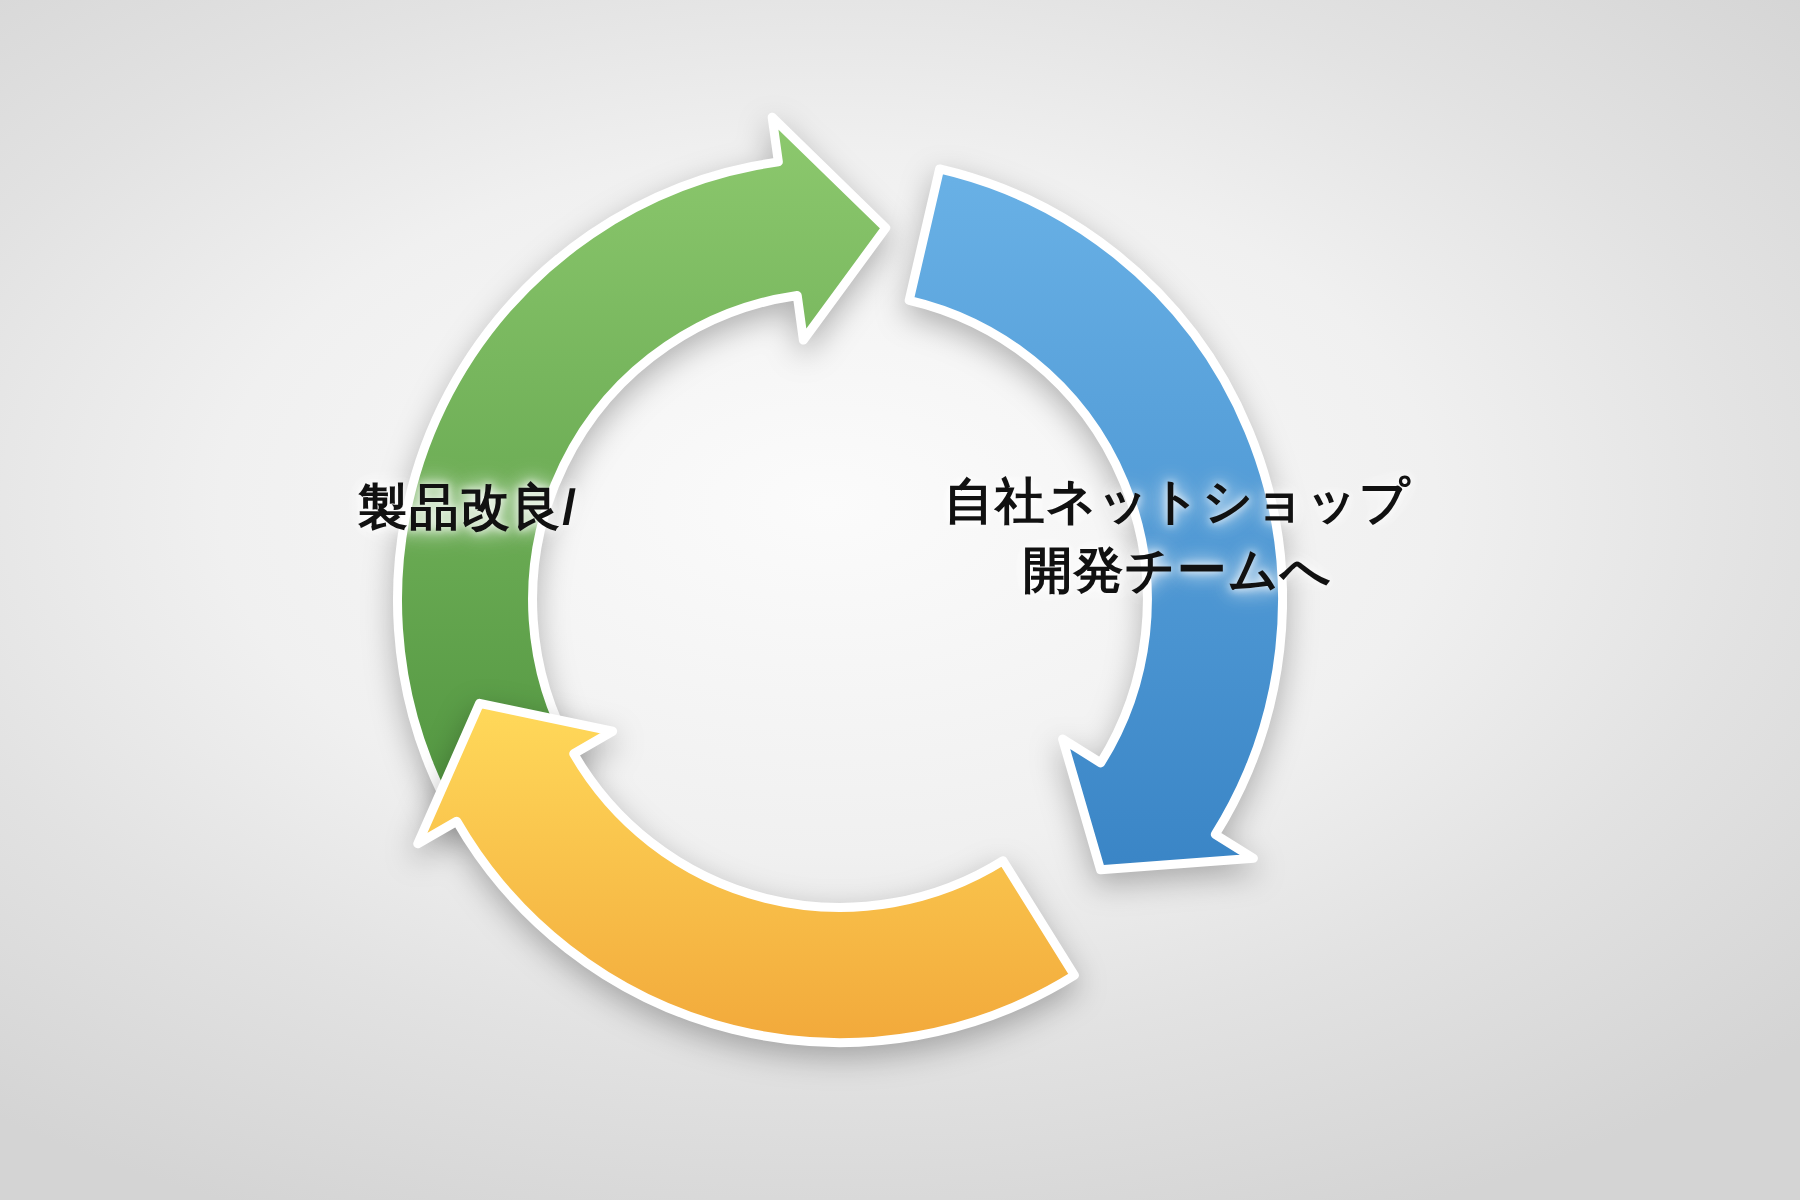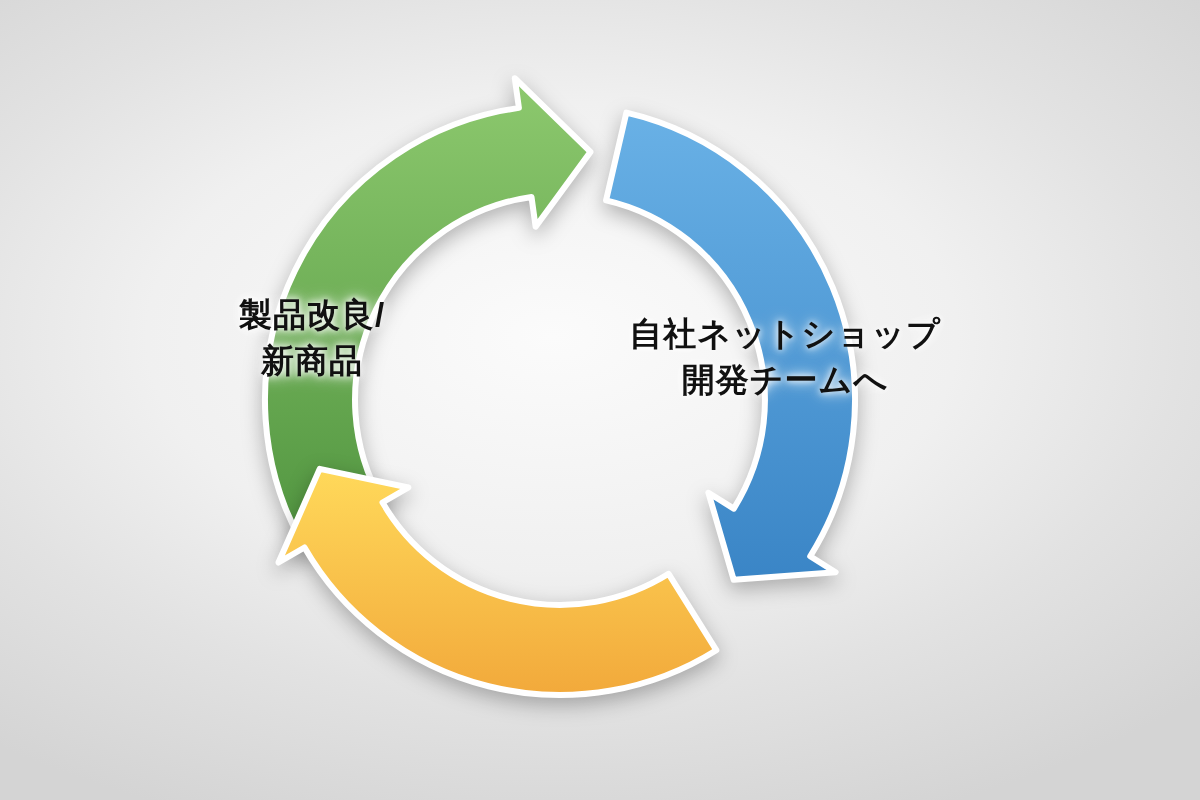--- a/index.html
+++ b/index.html
@@ -69,21 +69,20 @@
           <stop offset="1" stop-color="#f2a93b"></stop>
         </linearGradient>
       </defs>
       <path d="M 304.5 547.5 A 295 295 0 0 1 518.9 107.9 L 514.8 78.2 L 590.5 151.9 L 535.6 226.7 L 531.5 197.0 A 205 205 0 0 0 382.5 502.5 Z" fill="url(#grad-green)" stroke="#ffffff" stroke-width="6" class="seg"></path>
       <path d="M 626.4 112.6 A 295 295 0 0 1 810.2 556.3 L 835.6 572.2 L 733.7 579.8 L 708.4 492.7 L 733.8 508.6 A 205 205 0 0 0 606.1 200.3 Z" fill="url(#grad-blue)" stroke="#ffffff" stroke-width="6" class="seg"></path>
       <path d="M 716.3 650.2 A 295 295 0 0 1 304.5 547.5 L 278.5 562.5 L 319.7 468.9 L 408.4 487.5 L 382.5 502.5 A 205 205 0 0 0 668.6 573.8 Z" fill="url(#grad-yellow)" stroke="#ffffff" stroke-width="6" class="seg"></path>
     </svg>
 
   <div class="label label-left">
     <div>製品改良/</div>
-    <div>新商品</div>
   </div>
 
   <div class="label label-right">
     <div>自社ネットショップ</div>
     <div>開発チームへ</div>
   </div>
 
 
 </div>
 

